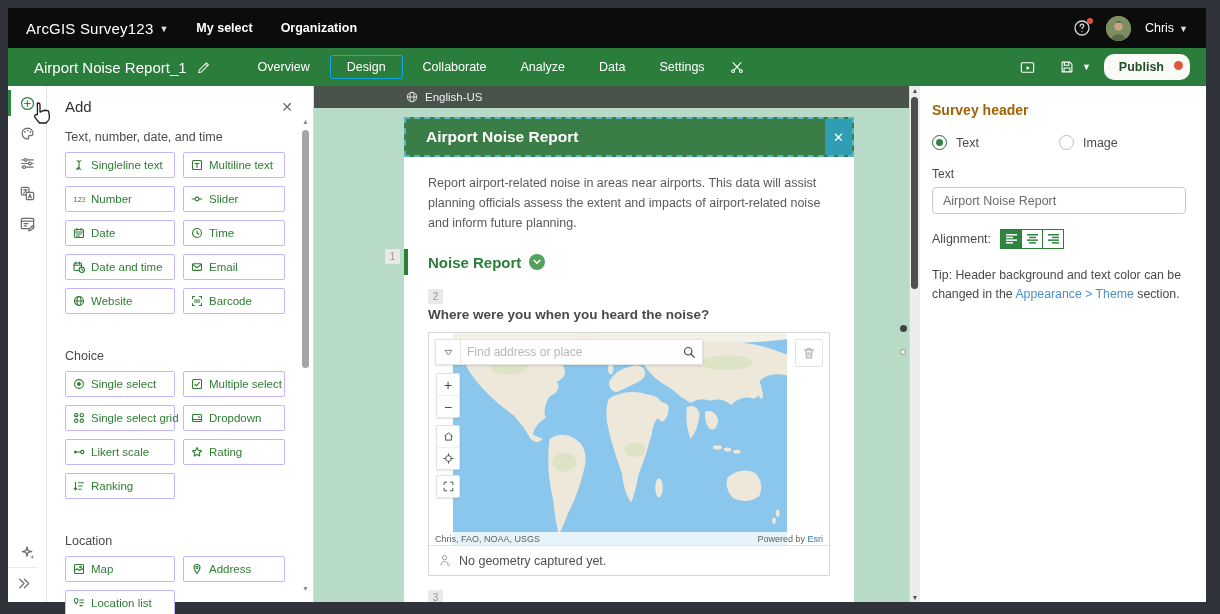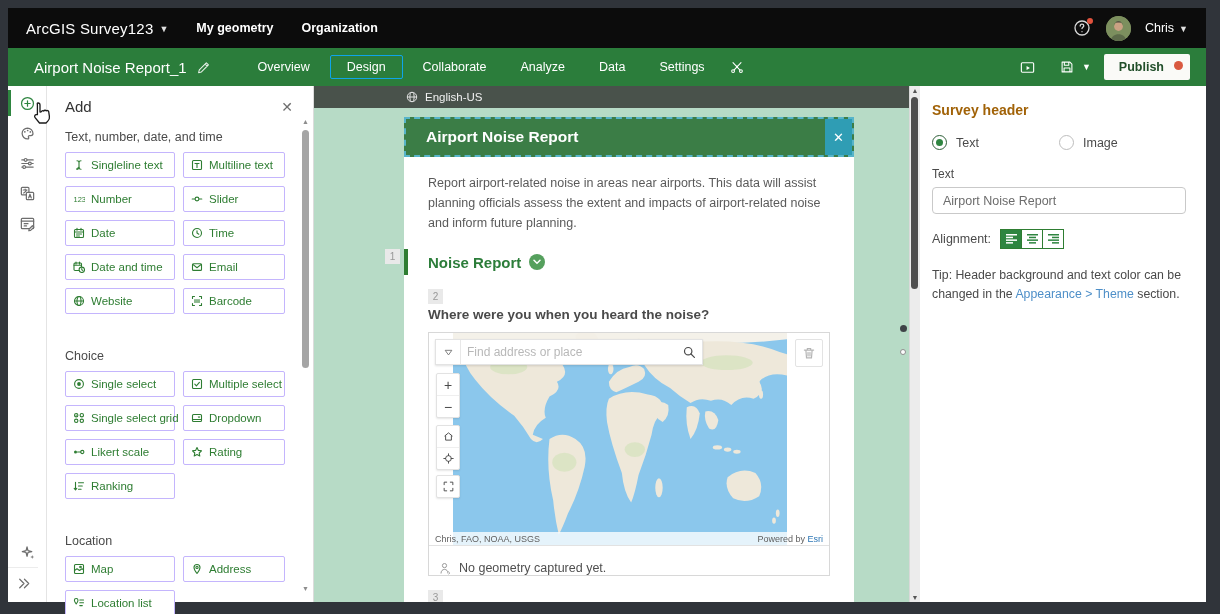--- a/index.html
+++ b/index.html
@@ -21,21 +21,21 @@
   
   .greenbar{flex:0 0 38px;background:#2b7d3b;display:flex;align-items:center;padding:0 16px;color:#fff;justify-content:center;}
   .survey-title{font-size:15px;margin-left:10px;}
   .pencil{margin-left:9px;display:flex;color:#e8f0e8;}
   .tabs{display:flex;margin-left:34px;gap:6px;align-items:center;}
   .tab{font-size:12.5px;padding:5px 14px;cursor:pointer;white-space:nowrap;}
   .tab.active{border:1px solid #0ea5e9;border-radius:2px;padding:4px 16px;}
   .gb-icon{margin-left:10px;display:flex;color:#fff;}
   .gb-right{margin-left:auto;display:flex;align-items:center;gap:13px;}
   .save-caret{font-size:9px;margin-left:-6px;}
-  .publish{background:#fafaf7;color:#214f2a;font-size:12.5px;font-weight:700;padding:6px 26px 6px 15px;border-radius:2px;position:relative;cursor:pointer;}
+  .publish{background:#fafaf7;color:#214f2a;font-size:12.5px;font-weight:700;padding:6px 26px 6px 15px;border-radius:10px;position:relative;cursor:pointer;}
   .publish-dot{position:absolute;right:7px;top:7px;width:9px;height:9px;background:#d9593f;border-radius:50%;}
 
   .main{flex:1;display:flex;min-height:0;}
 
   
   .iconstrip{flex:0 0 38px;background:#fff;border-right:1px solid #e4e4e4;display:flex;flex-direction:column;align-items:center;padding:2px 0 4px;}
   .side-icon{width:38px;height:30px;display:flex;align-items:center;justify-content:center;position:relative;color:#6e6e6e;cursor:pointer;}
   .side-icon.active{color:#2e8540;}
   .side-icon.active::before{content:"";position:absolute;left:0;top:2px;bottom:2px;width:3px;background:#2e8540;}
   .side-spacer{margin-top:auto;}
@@ -83,21 +83,21 @@
   .sb-input{flex:1;border:0;outline:0;font-size:12px;color:#444;padding:0 6px;min-width:0;font-family:inherit;}
   .sb-input::placeholder{color:#b8b8b8;}
   .sb-mag{width:26px;display:flex;align-items:center;justify-content:center;color:#4a4a4a;cursor:pointer;}
   .mapctrl{position:absolute;left:7px;width:22px;background:#fff;border:1px solid #e2e2e2;border-radius:2px;box-shadow:0 1px 2px rgba(0,0,0,.1);}
   .mbtn{height:21px;display:flex;align-items:center;justify-content:center;color:#4a4a4a;font-size:14px;cursor:pointer;}
   .mbtn + .mbtn{border-top:1px solid #efefef;}
   .ctrl-zoom{top:40px;}
   .ctrl-nav{top:92px;}
   .ctrl-fs{top:142px;}
   .trash{position:absolute;right:6px;top:6px;width:26px;height:26px;background:#fff;border:1px solid #e3e3e3;border-radius:2px;display:flex;align-items:center;justify-content:center;color:#b5b5b5;cursor:pointer;}
-  .no-geo{height:29px;border-top:1px solid #e2e2e2;display:flex;align-items:flex-end;gap:8px;padding-left:10px;font-size:12.5px;color:#4f4f4f;background:#fff;}
+  .no-geo{height:29px;border-top:1px solid #e2e2e2;display:flex;align-items:center;gap:8px;padding-left:10px;font-size:12.5px;color:#4f4f4f;background:#fff;}
   .page-dot1{position:absolute;right:13px;top:217px;width:7px;height:7px;background:#3e4347;border-radius:50%;cursor:pointer;}
   .page-dot2{position:absolute;right:14px;top:241px;width:6px;height:6px;background:#fdfdfd;border:1px solid #8e8e8e;border-radius:50%;box-sizing:border-box;cursor:pointer;}
   .c-scroll{position:absolute;right:0;top:0;bottom:0;width:10px;background:#ececec;border-left:1px solid #d9d9d9;}
   .c-thumb{position:absolute;top:11px;left:1px;width:7px;height:192px;background:#4f4f4f;border-radius:4px;}
   .c-up,.c-down{position:absolute;left:0;width:10px;text-align:center;font-size:7px;color:#555;}
   .c-up{top:1px;}.c-down{bottom:1px;}
 
   
   .props{flex:0 0 260px;background:#fff;padding:16px 20px 0 12px;box-sizing:border-box;}
   .props-title{font-size:14px;font-weight:700;color:#a16207;}
@@ -121,21 +121,21 @@
 </style>
 </head>
 <body>
 
 <div class="app">
 
   <div class="topbar">
     <span class="app-title">ArcGIS Survey123</span>
     <span class="tb-caret">▼</span>
     <div class="topmenu">
-        <span>My geometry</span>
+        <span>My select</span>
         <span>Organization</span>
       </div>
     <div class="top-right">
       <span class="help-wrap">
         <svg width="20" height="20" viewBox="0 0 20 20" fill="none" stroke="currentColor" stroke-width="1.3" stroke-linecap="round">
             <circle cx="10" cy="10" r="7"></circle>
             <path d="M8.2 8c0-1.1.8-1.9 1.8-1.9s1.8.7 1.8 1.7c0 1.3-1.8 1.4-1.8 2.8"></path>
             <path d="M10 13.6v.1"></path>
           </svg>
         <span class="red-dot"></span>

